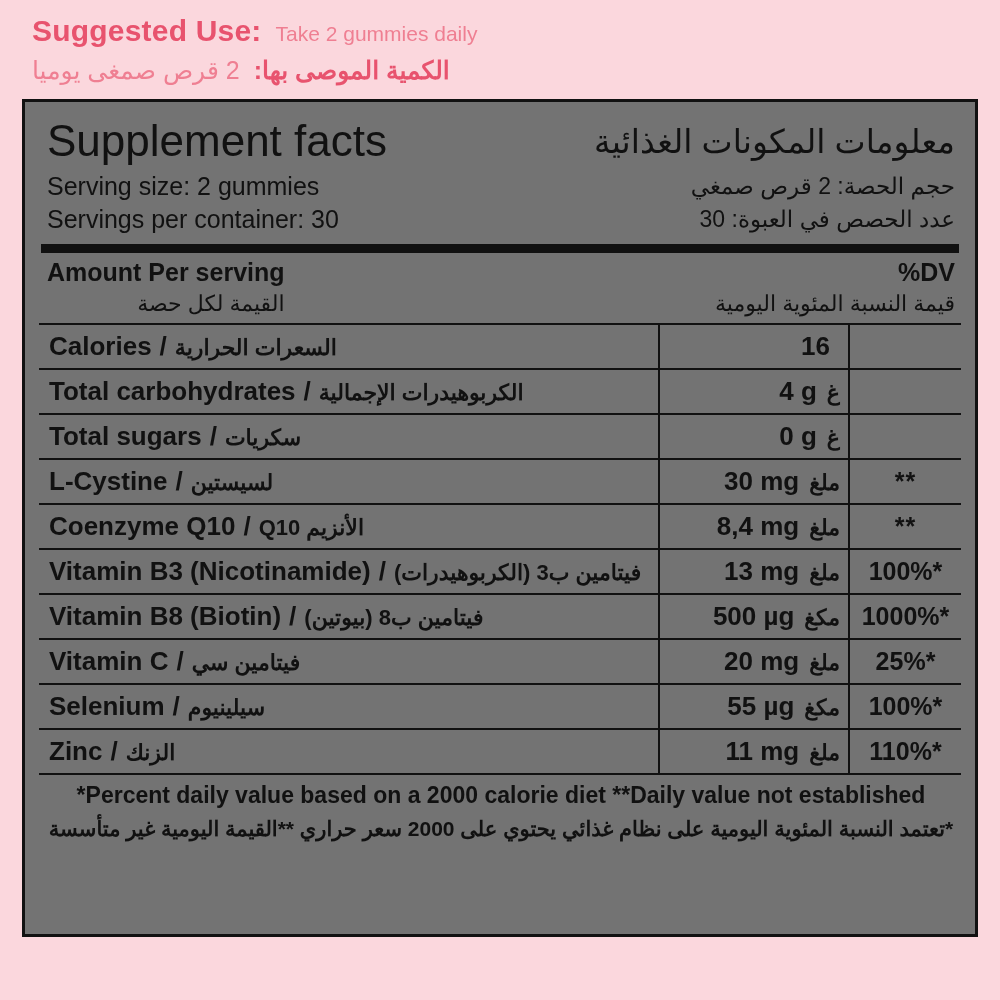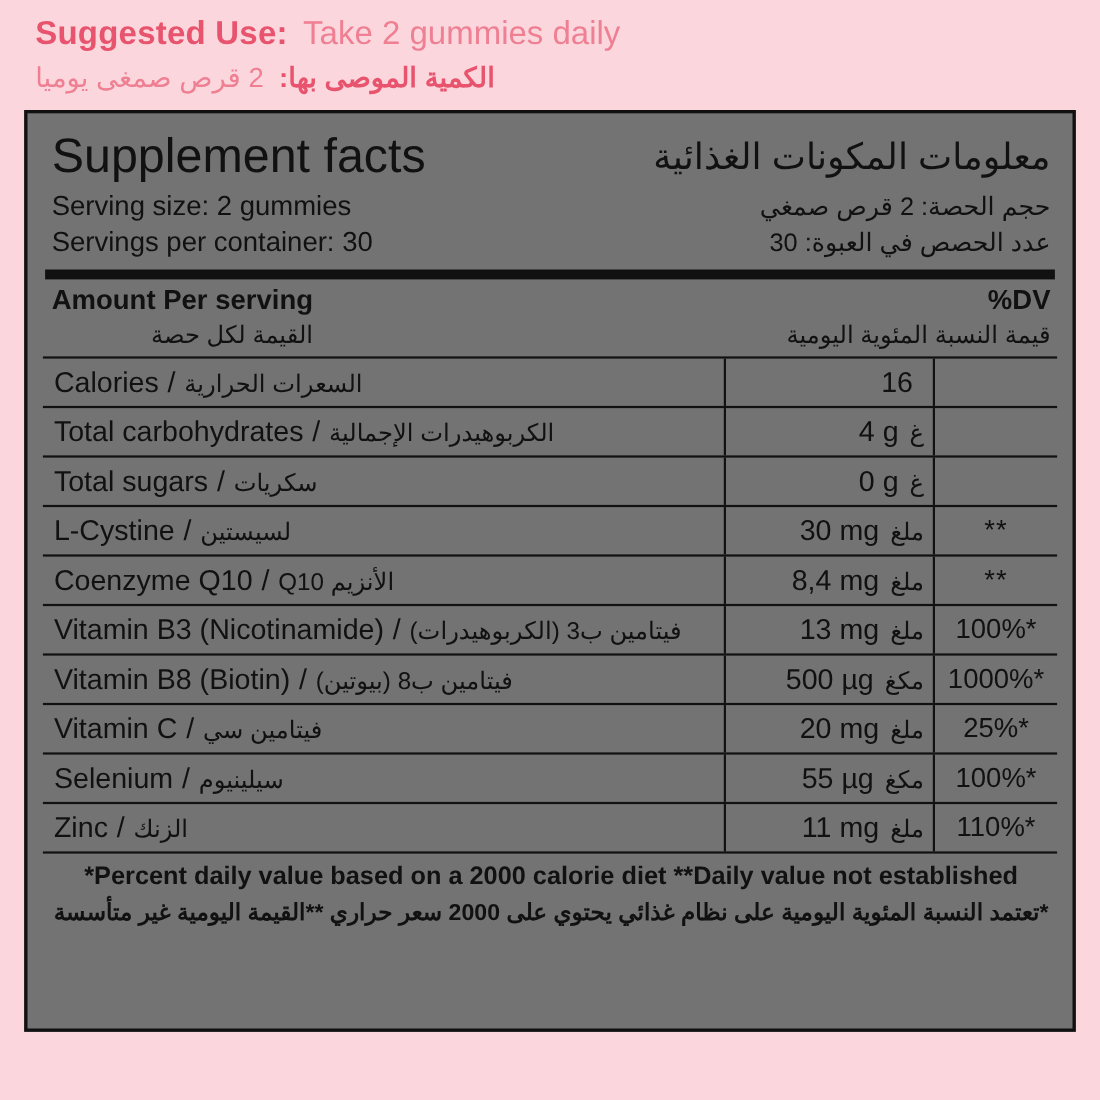--- a/index.html
+++ b/index.html
@@ -33,21 +33,21 @@
     gap: 14px;
     white-space: nowrap;
   }
   .suggested-label-en {
     font-size: 30px;
     font-weight: bold;
     color: #e8536e;
     letter-spacing: 0.2px;
   }
   .suggested-value-en {
-    font-size: 30px;
+    font-size: 21px;
     color: #ef7f92;
   }
   .suggested-line-ar {
     display: flex;
     align-items: baseline;
     gap: 14px;
     margin-top: 8px;
     white-space: nowrap;
     direction: rtl;
     justify-content: flex-end;
@@ -154,20 +154,21 @@
     width: 100%;
     border-collapse: collapse;
     margin-top: 0px;
     table-layout: fixed;
   }
   table.nutrients td {
     border-top: 2px solid #111;
     padding: 0;
     vertical-align: middle;
     height: 43px;
+    font-weight: bold;
   }
   table.nutrients tr:first-child td {
     border-top: 2px solid #111;
   }
   .col-name { width: 620px; }
   .col-amount { width: 190px; border-left: 2px solid #111; border-right: 2px solid #111; }
   .col-dv { width: 112px; }
 
   .nut-name {
     display: flex;

